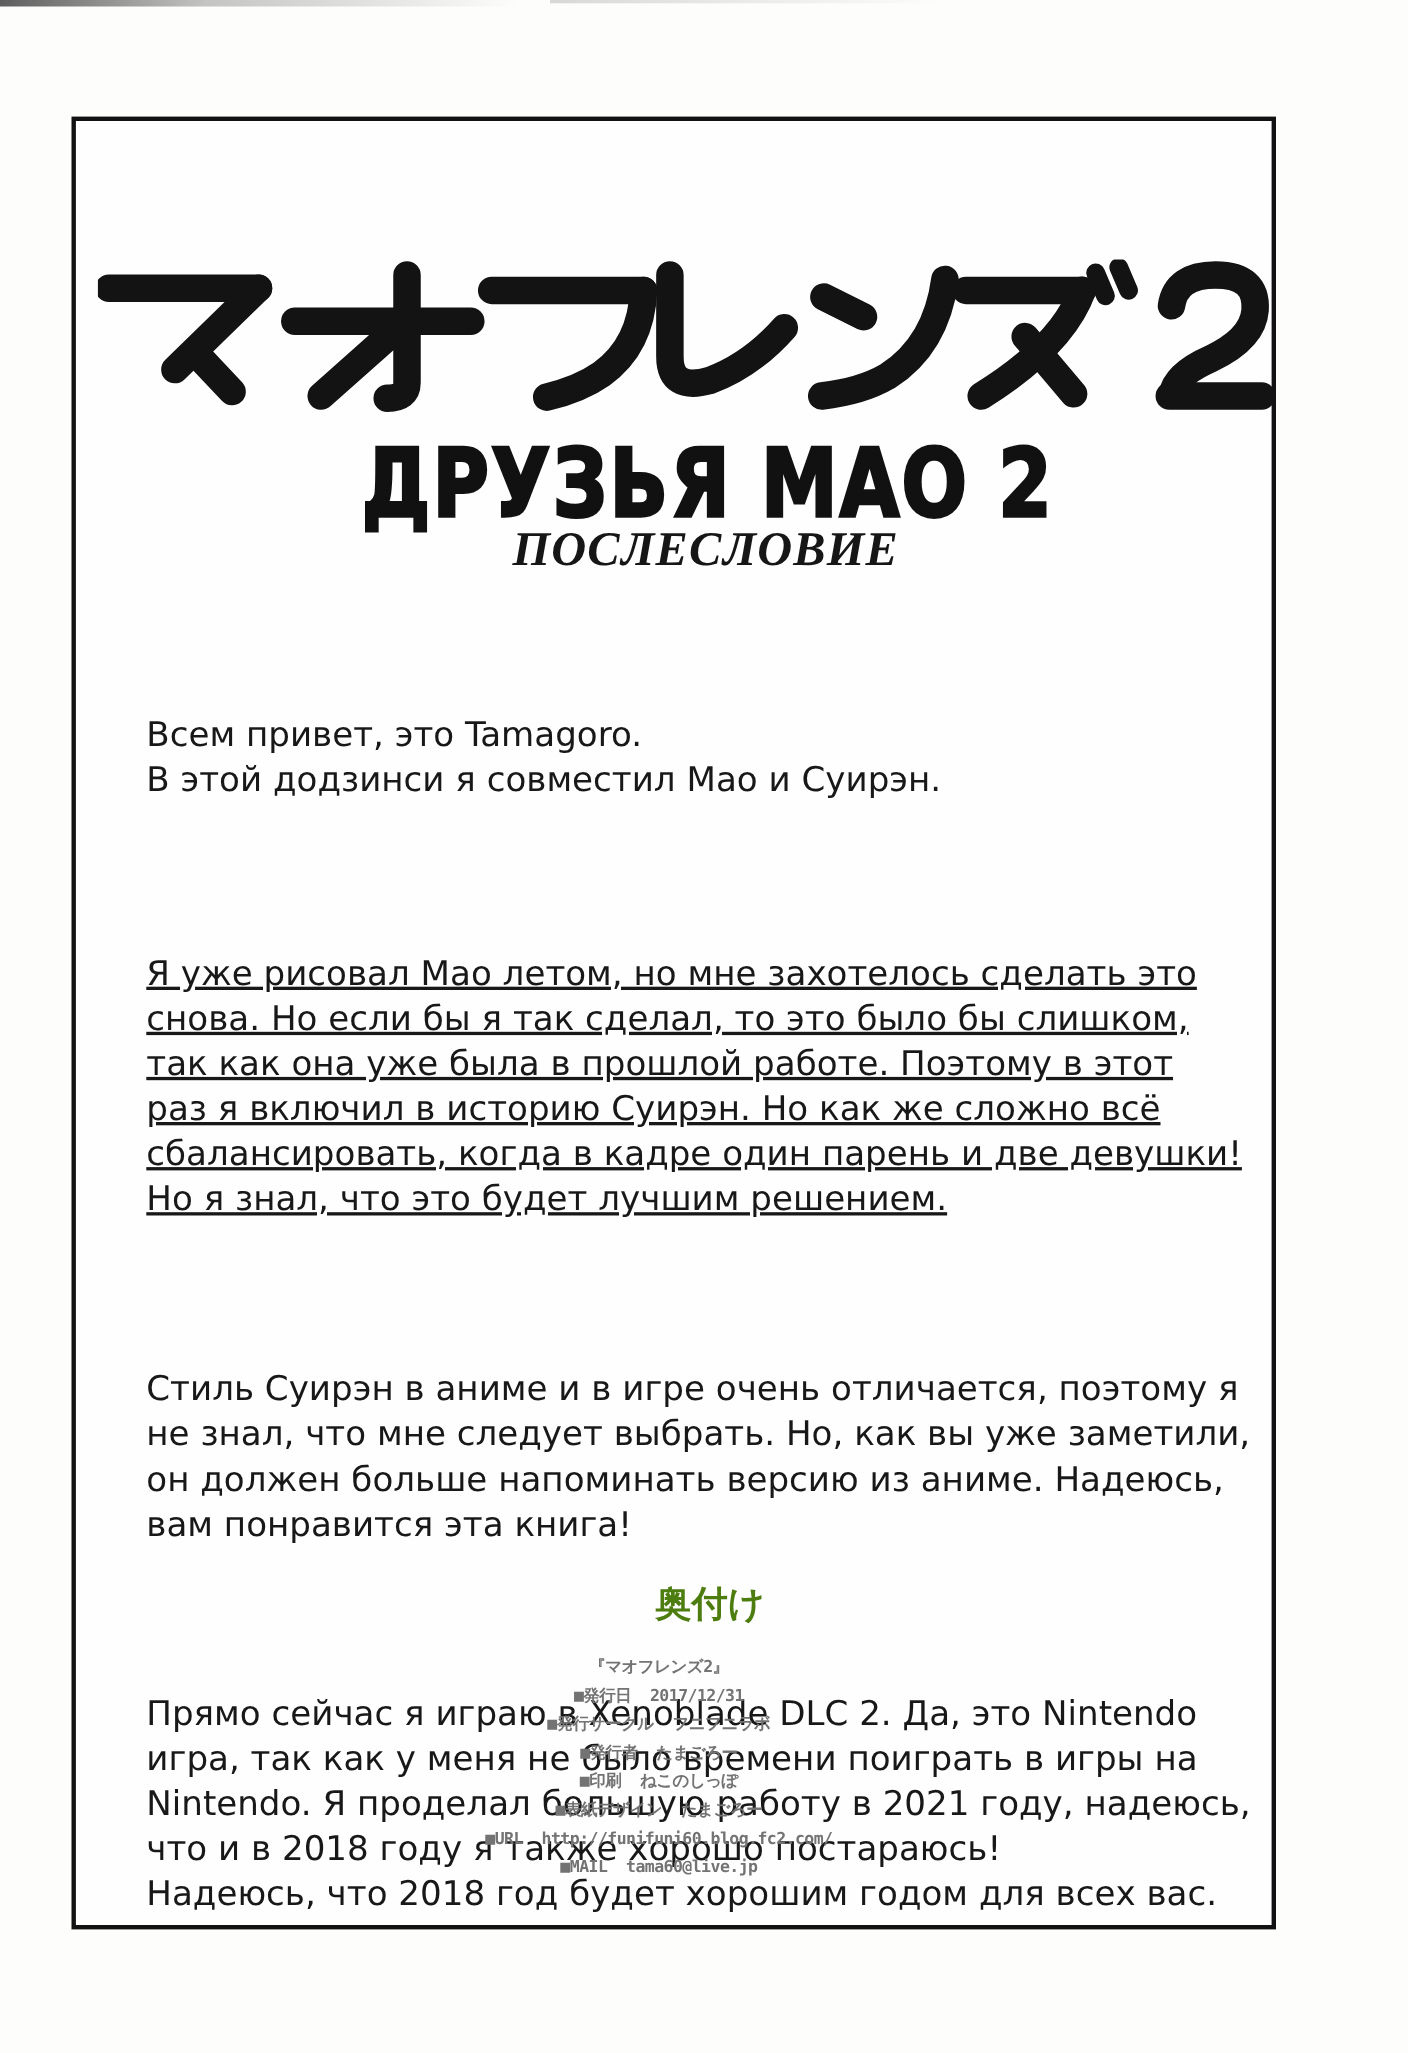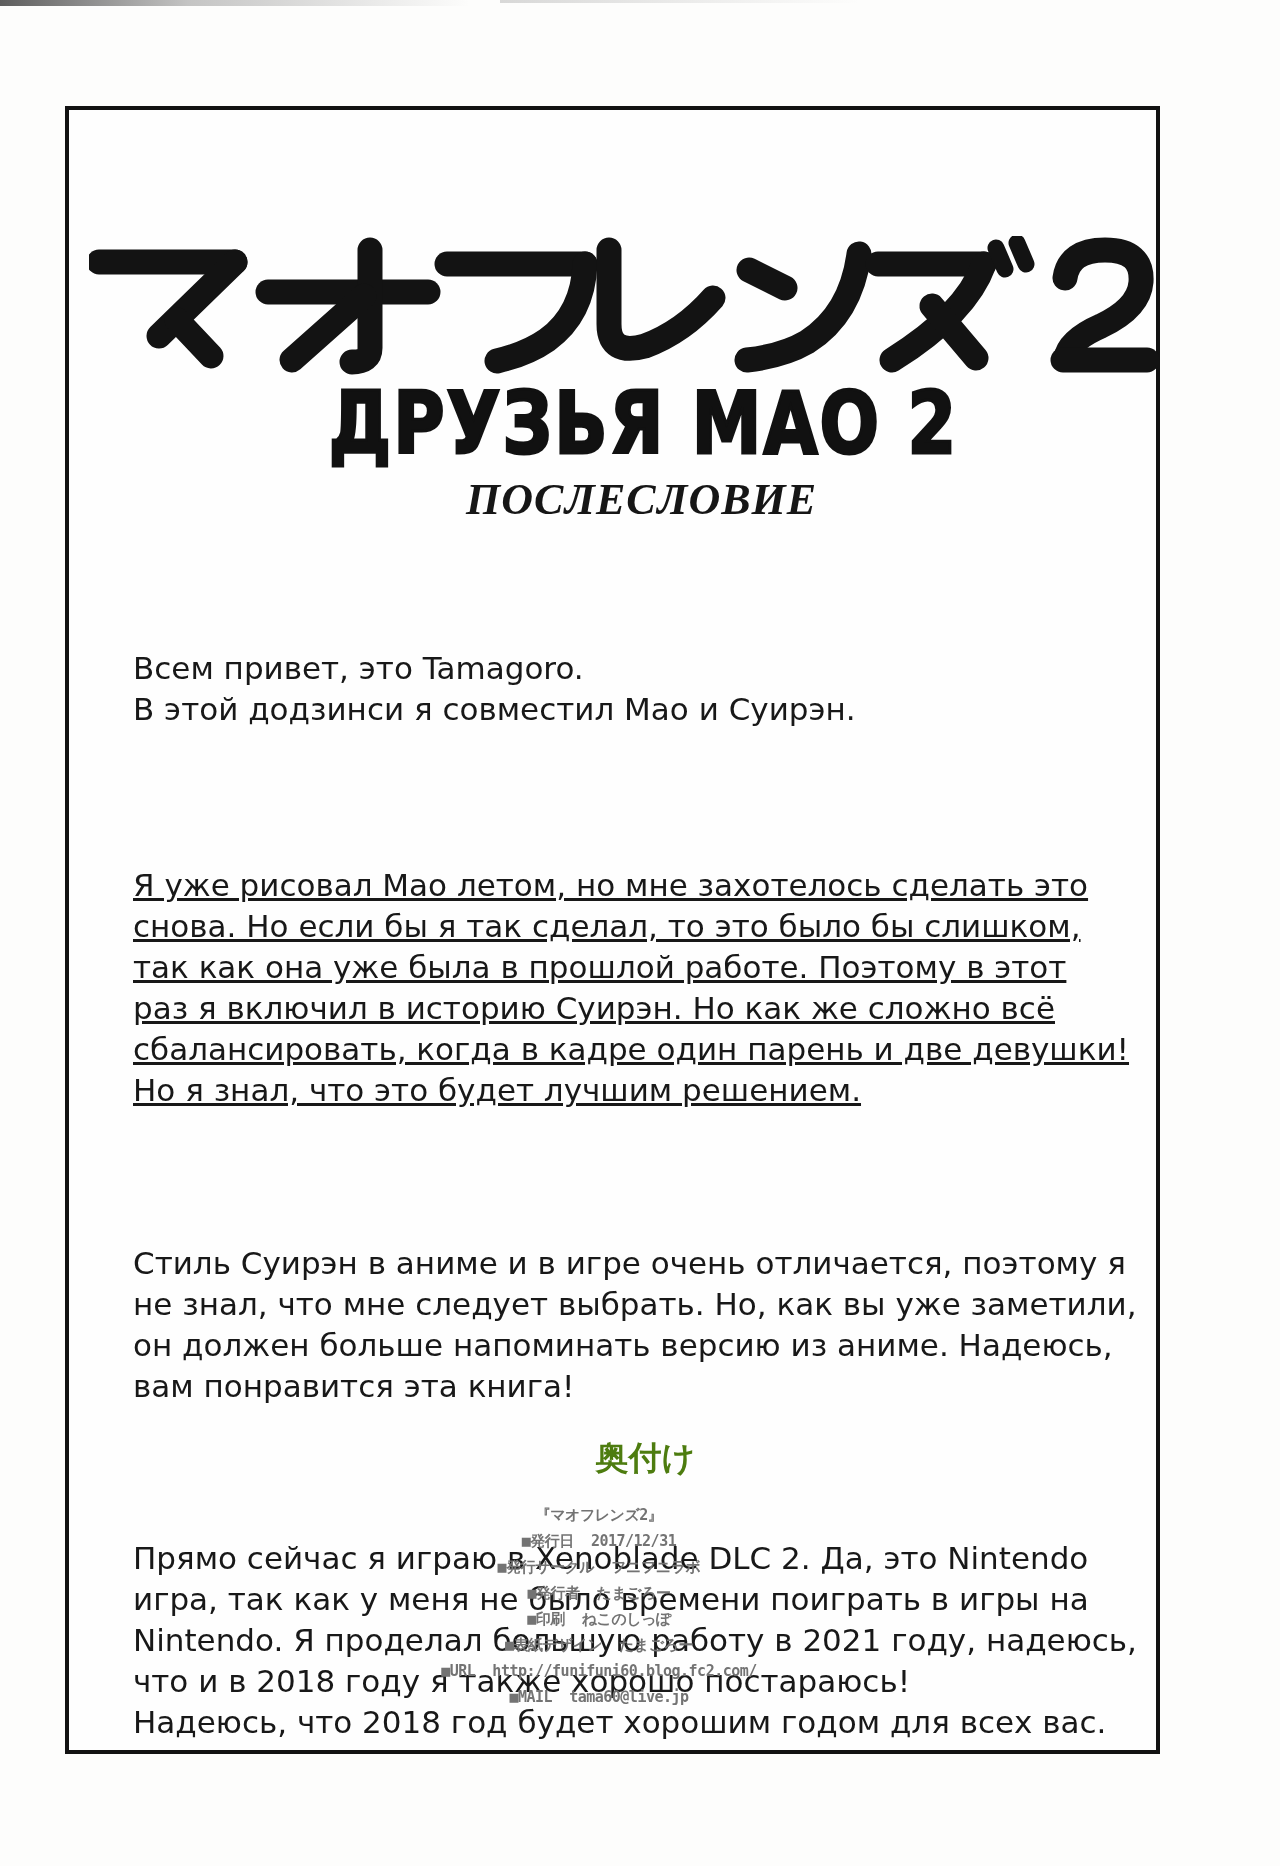--- a/index.html
+++ b/index.html
@@ -23,21 +23,21 @@
     background:linear-gradient(90deg,rgba(120,120,120,.28),rgba(150,150,150,0));
   }
   
   .frame{
     position:absolute;left:65px;top:106px;width:1095px;height:1648px;
     border:4px solid #121212;box-sizing:border-box;background:#fefefe;
   }
   .title-art{position:absolute;left:20px;top:126px;width:1070px;height:140px;}
   .title-art svg{display:block;}
   .title-ru{
-    position:absolute;left:0;top:264px;width:100%;padding-left:62px;
+    position:absolute;left:0;top:280px;width:100%;padding-left:62px;
     box-sizing:border-box;text-align:center;
   }
   .title-ru span{
     display:inline-block;
     font-family:"DejaVu Sans",sans-serif;font-weight:bold;font-size:70px;
     letter-spacing:2px;color:#111;-webkit-text-stroke:2.5px #111;
     transform:scaleY(1.22);transform-origin:top center;white-space:nowrap;
   }
   .section-heading{
     position:absolute;left:0;top:364px;width:100%;padding-left:58px;

